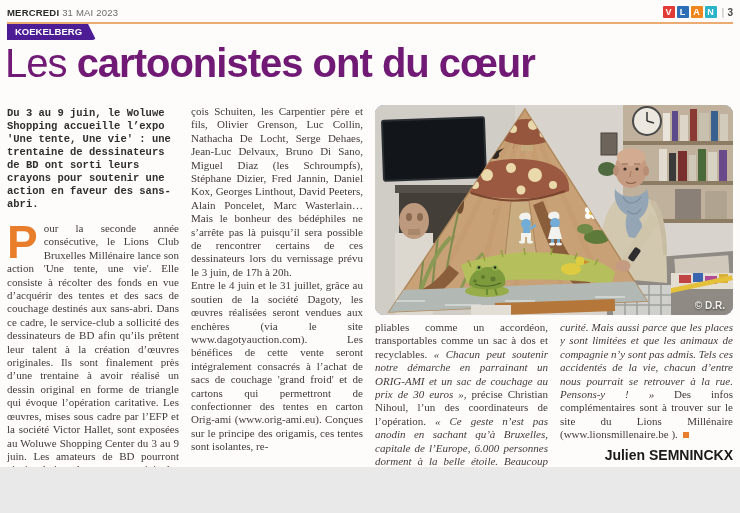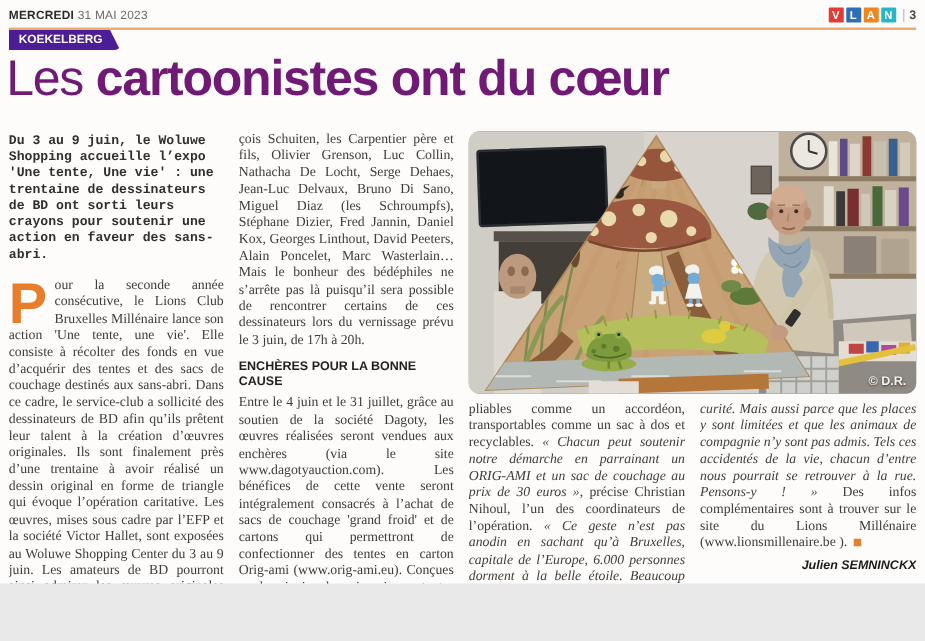--- a/index.html
+++ b/index.html
@@ -35,29 +35,29 @@
   
   .lede{font-weight:bold;font-size:10.5px;line-height:13px;color:#2f2f2f;margin:2px 0 11px 0;
         font-family:Liberation Mono, monospace;}
   .body{font-family:"Liberation Serif",serif;font-size:11px;line-height:13.4px;
         text-align:justify;color:#3f3b38;margin:0;}
   .body i{font-style:italic;font-family:Liberation Serif, serif;}
   .dropcap{float:left;font-family:"Liberation Sans",sans-serif;font-weight:bold;
            font-size:46px;line-height:37px;color:#e87e2b;padding:2px 6px 0 0;}
   .subhead{font-family:"Liberation Sans",sans-serif;font-weight:bold;font-size:10px;
            line-height:12px;color:#1f1f1f;margin:9px 0 4px 0;}
-  .byline{font-family:"Liberation Sans",sans-serif;font-weight:bold;font-size:10px;
-          text-align:right;color:#1a1a1a;margin:5px 0 0 0;font-style:italic;}
+  .byline{font-family:"Liberation Sans",sans-serif;font-weight:bold;font-size:14px;
+          text-align:right;color:#1a1a1a;margin:5px 0 0 0;}
   .endmark{display:inline-block;width:6px;height:6px;background:#e87e2b;margin-left:2px;}
   .infobox{margin-top:9px;background:#e87e2b;border-radius:6px;padding:7px 9px;
            font-family:"Liberation Sans",sans-serif;font-weight:bold;font-size:9.5px;
            line-height:13px;color:#fff;}
   
   .photo{position:relative;width:358px;height:210px;margin:0 0 6px 0;border-radius:9px;
-         overflow:hidden;background:#737373;flex:none;}
+         overflow:hidden;background:#1d4ed8;flex:none;}
   .photo svg{display:block;}
   .credit{position:absolute;right:8px;bottom:4px;font-family:"Liberation Sans",sans-serif;
           font-weight:bold;font-size:10px;color:#f3f2f0;text-shadow:0 1px 2px rgba(0,0,0,.65);}
 </style>
 </head>
 <body>
 
 <div id="page">
 
   <header class="masthead">
@@ -82,21 +82,20 @@
 
   <main class="content">
 
     <div class="col">
       <p class="lede">Du 3 au 9 juin, le Woluwe Shopping accueille l’expo 'Une tente, Une vie' : une trentaine de dessinateurs de BD ont sorti leurs crayons pour soutenir une action en faveur des sans-abri.</p>
       <p class="body"><span class="dropcap">P</span><span>our la seconde année consécutive, le Lions Club Bruxelles Millénaire lance son action 'Une tente, une vie'. Elle consiste à récolter des fonds en vue d’acquérir des tentes et des sacs de couchage destinés aux sans-abri. Dans ce cadre, le service-club a sollicité des dessinateurs de BD afin qu’ils prêtent leur talent à la création d’œuvres originales. Ils sont finalement près d’une trentaine à avoir réalisé un dessin original en forme de triangle qui évoque l’opération caritative. Les œuvres, mises sous cadre par l’EFP et la société Victor Hallet, sont exposées au Woluwe Shopping Center du 3 au 9 juin. Les amateurs de BD pourront ainsi admirer les œuvres originales d’artistes tels que François Walthéry, Jean-Claude Servais, Luc et Fran-</span></p>
     </div>
 
     <div class="col">
       <p class="body">çois Schuiten, les Carpentier père et fils, Olivier Grenson, Luc Collin, Nathacha De Locht, Serge Dehaes, Jean-Luc Delvaux, Bruno Di Sano, Miguel Diaz (les Schroumpfs), Stéphane Dizier, Fred Jannin, Daniel Kox, Georges Linthout, David Peeters, Alain Poncelet, Marc Wasterlain… Mais le bonheur des bédéphiles ne s’arrête pas là puisqu’il sera possible de rencontrer certains de ces dessinateurs lors du vernissage prévu le 3 juin, de 17h à 20h.</p>
-      <h2 class="subhead">ENCHÈRES POUR LA BONNE CAUSE</h2>
       <p class="body">Entre le 4 juin et le 31 juillet, grâce au soutien de la société Dagoty, les œuvres réalisées seront vendues aux enchères (via le site www.dagotyauction.com). Les bénéfices de cette vente seront intégralement consacrés à l’achat de sacs de couchage 'grand froid' et de cartons qui permettront de confectionner des tentes en carton Orig-ami (www.orig-ami.eu). Conçues sur le principe des origamis, ces tentes sont isolantes, re-</p>
     </div>
 
     <div class="right-half">
 
       <figure class="photo">
         <svg viewBox="0 0 358 210" width="358" height="210" preserveAspectRatio="none">
 
           <rect width="358" height="210" fill="#d8d3cc"></rect>
           <rect width="140" height="210" fill="#d0ccc6"></rect>

